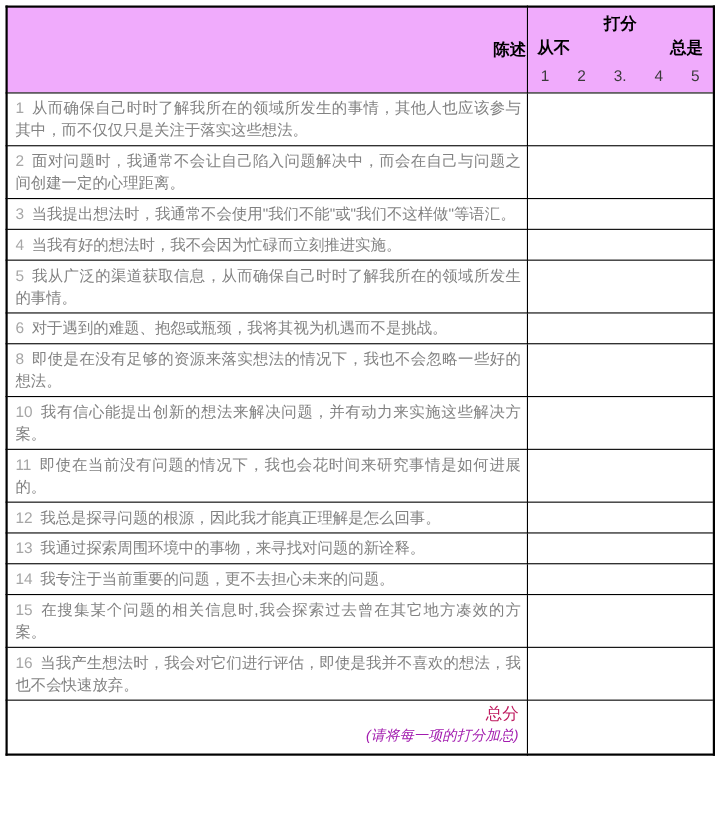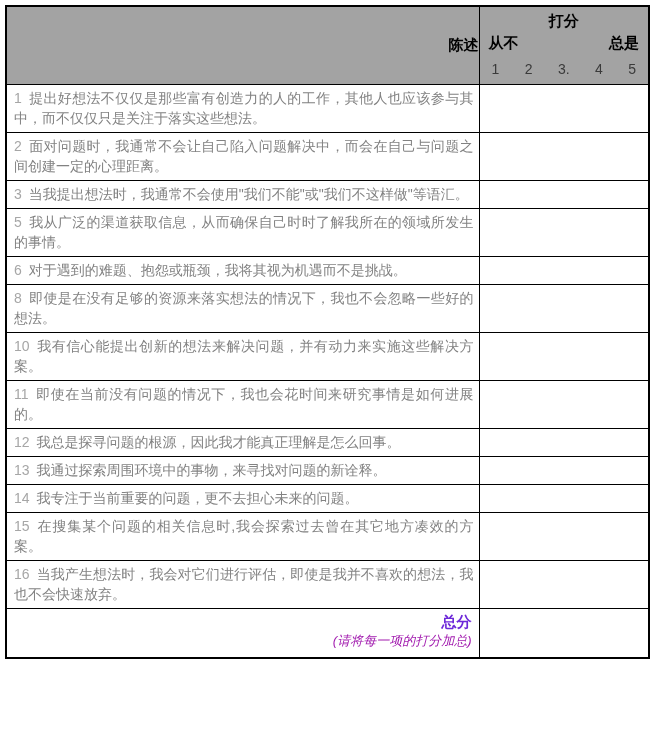--- a/index.html
+++ b/index.html
@@ -24,21 +24,21 @@
     border: 2px solid #000;
   }
   col.c-stmt  { width: 473px; }
   col.c-score { width: 170px; }
   th, td {
     border: 1px solid #000;
     vertical-align: top;
     box-sizing: border-box;
   }
   thead th {
-    background: #a3a3a3;
+    background: #f0abfc;
   }
   thead tr { height: 78px; }
   th.stmt-h {
     text-align: right;
     vertical-align: middle;
     padding: 0 0 0 7px;
     font-size: 15px;
     font-weight: bold;
     color: #000;
   }
@@ -84,23 +84,23 @@
   td.score {
     background: #ffffff;
   }
   tfoot tr { height: 50px; }
   td.total {
     text-align: right;
     padding: 3px 7px 4px 7px;
     vertical-align: top;
   }
   .total-label {
-    font-weight: bold;
-    font-size: 15px;
-    color: #6d28d9;
+    font-weight: normal;
+    font-size: 15px;
+    color: #be185d;
     line-height: 20px;
   }
   .total-note {
     font-style: italic;
     font-size: 13px;
     color: #a21caf;
     line-height: 18px;
   }
 </style>
 </head>
@@ -128,29 +128,33 @@
             <span>2</span>
             <span>3.</span>
             <span>4</span>
             <span>5</span>
           </div>
         </th>
       </tr>
     </thead>
     <tbody>
       <tr>
-        <td class="stmt"><span class="num">1</span><span>提出好想法不仅仅是那些富有创造力的人的工作，其他人也应该参与其中，而不仅仅只是关注于落实这些想法。</span></td>
+        <td class="stmt"><span class="num">1</span><span>从而确保自己时时了解我所在的领域所发生的事情，其他人也应该参与其中，而不仅仅只是关注于落实这些想法。</span></td>
         <td class="score"></td>
       </tr>
       <tr>
         <td class="stmt"><span class="num">2</span><span>面对问题时，我通常不会让自己陷入问题解决中，而会在自己与问题之间创建一定的心理距离。</span></td>
         <td class="score"></td>
       </tr>
       <tr>
         <td class="stmt"><span class="num">3</span><span>当我提出想法时，我通常不会使用"我们不能"或"我们不这样做"等语汇。</span></td>
+        <td class="score"></td>
+      </tr>
+      <tr>
+        <td class="stmt"><span class="num">4</span><span>当我有好的想法时，我不会因为忙碌而立刻推进实施。</span></td>
         <td class="score"></td>
       </tr>
       <tr>
         <td class="stmt"><span class="num">5</span><span>我从广泛的渠道获取信息，从而确保自己时时了解我所在的领域所发生的事情。</span></td>
         <td class="score"></td>
       </tr>
       <tr>
         <td class="stmt"><span class="num">6</span><span>对于遇到的难题、抱怨或瓶颈，我将其视为机遇而不是挑战。</span></td>
         <td class="score"></td>
       </tr>

